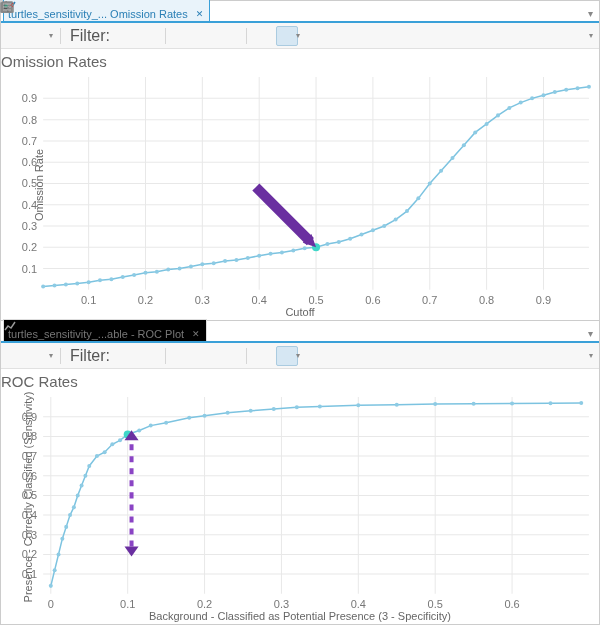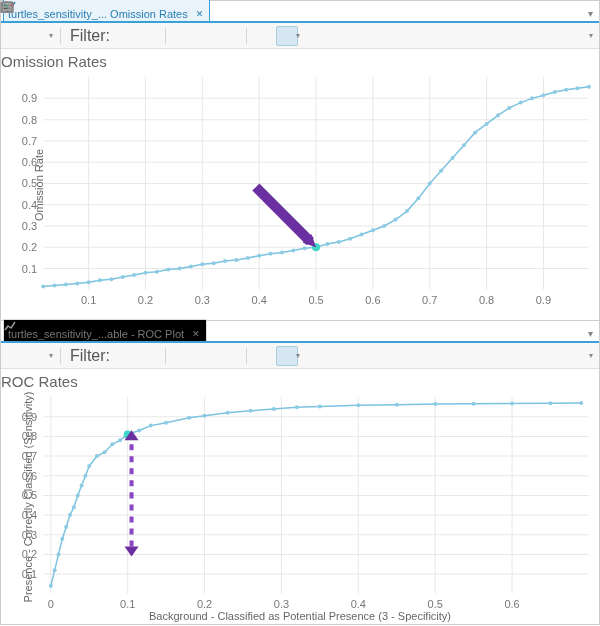--- a/index.html
+++ b/index.html
@@ -185,20 +185,21 @@
           <line x1="3" y1="4" x2="11" y2="4" stroke="#bbb"></line>
           <line x1="3" y1="7" x2="11" y2="7" stroke="#bbb"></line>
           <line x1="3" y1="10" x2="11" y2="10" stroke="#bbb"></line>
         </svg>
       </div>
     <span class="tdrop">▾</span>
   </div>
   <div class="plot-wrap">
     <div class="plot-title">Omission Rates</div>
     <div class="ylabel">Omission Rate</div>
+    <div class="xlabel">Cutoff</div>
     <svg id="svg-omission" viewBox="0 0 596 272">
         <g class="grid">
           <line x1="87.33333333333334" x2="87.33333333333334" y1="28" y2="240"></line>
           <line x1="144" x2="144" y1="28" y2="240"></line>
           <line x1="200.66666666666666" x2="200.66666666666666" y1="28" y2="240"></line>
           <line x1="257.33333333333337" x2="257.33333333333337" y1="28" y2="240"></line>
           <line x1="314" x2="314" y1="28" y2="240"></line>
           <line x1="370.66666666666663" x2="370.66666666666663" y1="28" y2="240"></line>
           <line x1="427.3333333333333" x2="427.3333333333333" y1="28" y2="240"></line>
           <line x1="484.00000000000006" x2="484.00000000000006" y1="28" y2="240"></line>

